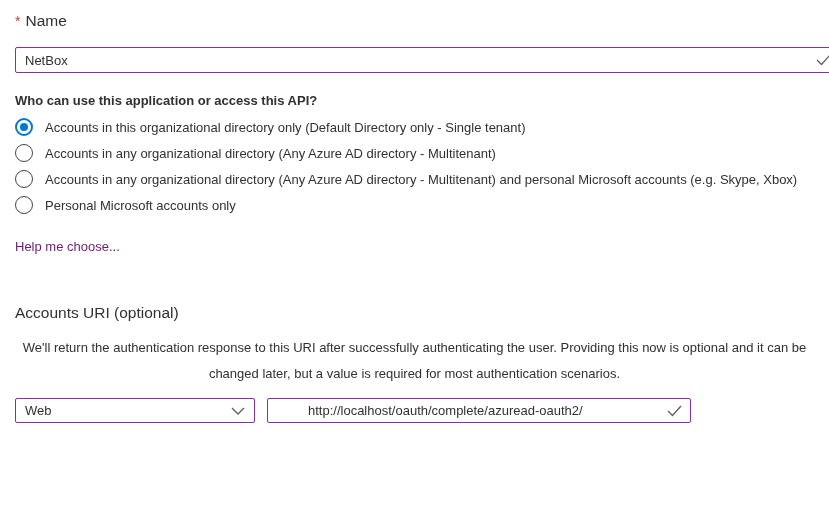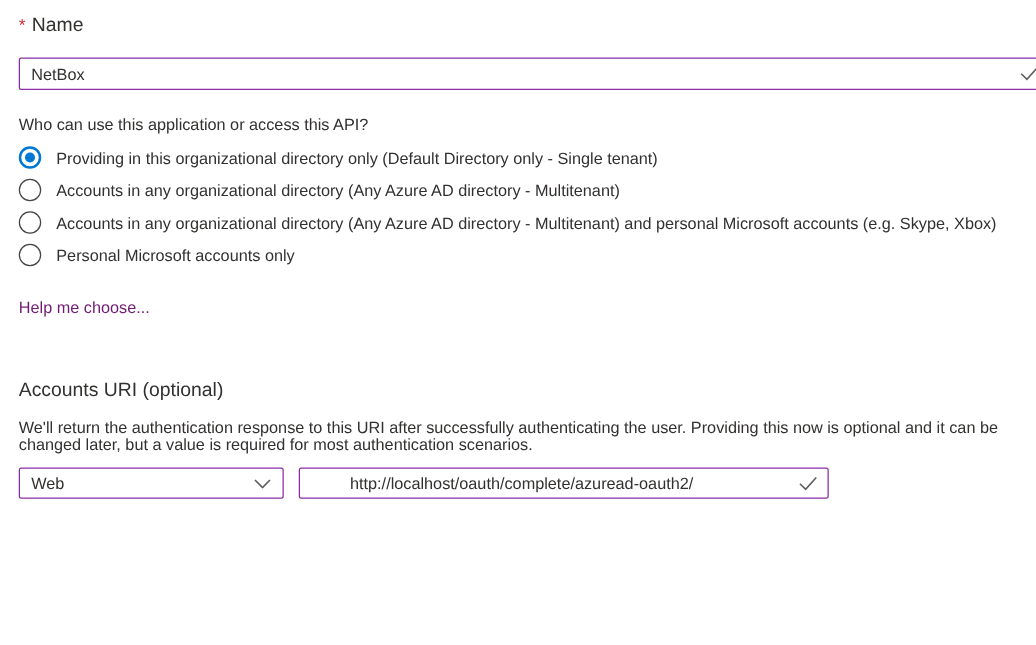--- a/index.html
+++ b/index.html
@@ -54,21 +54,21 @@
     position: absolute;
     right: 9px;
     top: 50%;
     transform: translateY(-50%);
     pointer-events: none;
     display: flex;
   }
 
   
   .account-heading { margin-top: 40px; }
-  .question-text { margin-top: 19px; }
+  .question-text { margin-top: 19px; font-weight: bold; }
   .radio-group { margin-top: 4px; }
   .radio-row {
     display: flex;
     align-items: center;
     height: 26px;
     cursor: pointer;
   }
   .radio-outer {
     width: 18px; height: 18px;
     border: 1px solid #484644;
@@ -99,29 +99,29 @@
     display: inline-block;
     margin-top: 21px;
     font-size: 13px;
     color: #701a75;
     text-decoration: none;
     cursor: pointer;
   }
 
   
   .redirect-heading { margin-top: 48px; }
-  .redirect-desc { max-width: 800px; line-height: 14px; }
+  .redirect-desc { max-width: 800px; line-height: 26px; text-align: center; }
   .redirect-row {
     margin-top: 11px;
     display: flex;
     align-items: center;
   }
   .platform-select {
     position: relative;
-    width: 212px;
+    width: 240px;
     height: 25px;
     border: 1px solid #8a2da5;
     border-radius: 2px;
     background: #ffffff;
     display: flex;
     align-items: center;
     padding: 0 30px 0 9px;
     font-size: 13px;
     color: #323130;
     cursor: pointer;
@@ -162,21 +162,21 @@
   
 
   <p class="body-text question-text">Who can use this application or access this API?</p>
 
   <div class="radio-group">
 
     <div class="radio-row" data-selected="true">
       <span class="radio-outer">
         <span class="radio-dot"></span>
       </span>
-      <span class="radio-label">Providing in this organizational directory only (Default Directory only - Single tenant)</span>
+      <span class="radio-label">Accounts in this organizational directory only (Default Directory only - Single tenant)</span>
     </div>
 
     <div class="radio-row" data-selected="false">
       <span class="radio-outer">
         
       </span>
       <span class="radio-label">Accounts in any organizational directory (Any Azure AD directory - Multitenant)</span>
     </div>
 
     <div class="radio-row" data-selected="false">

